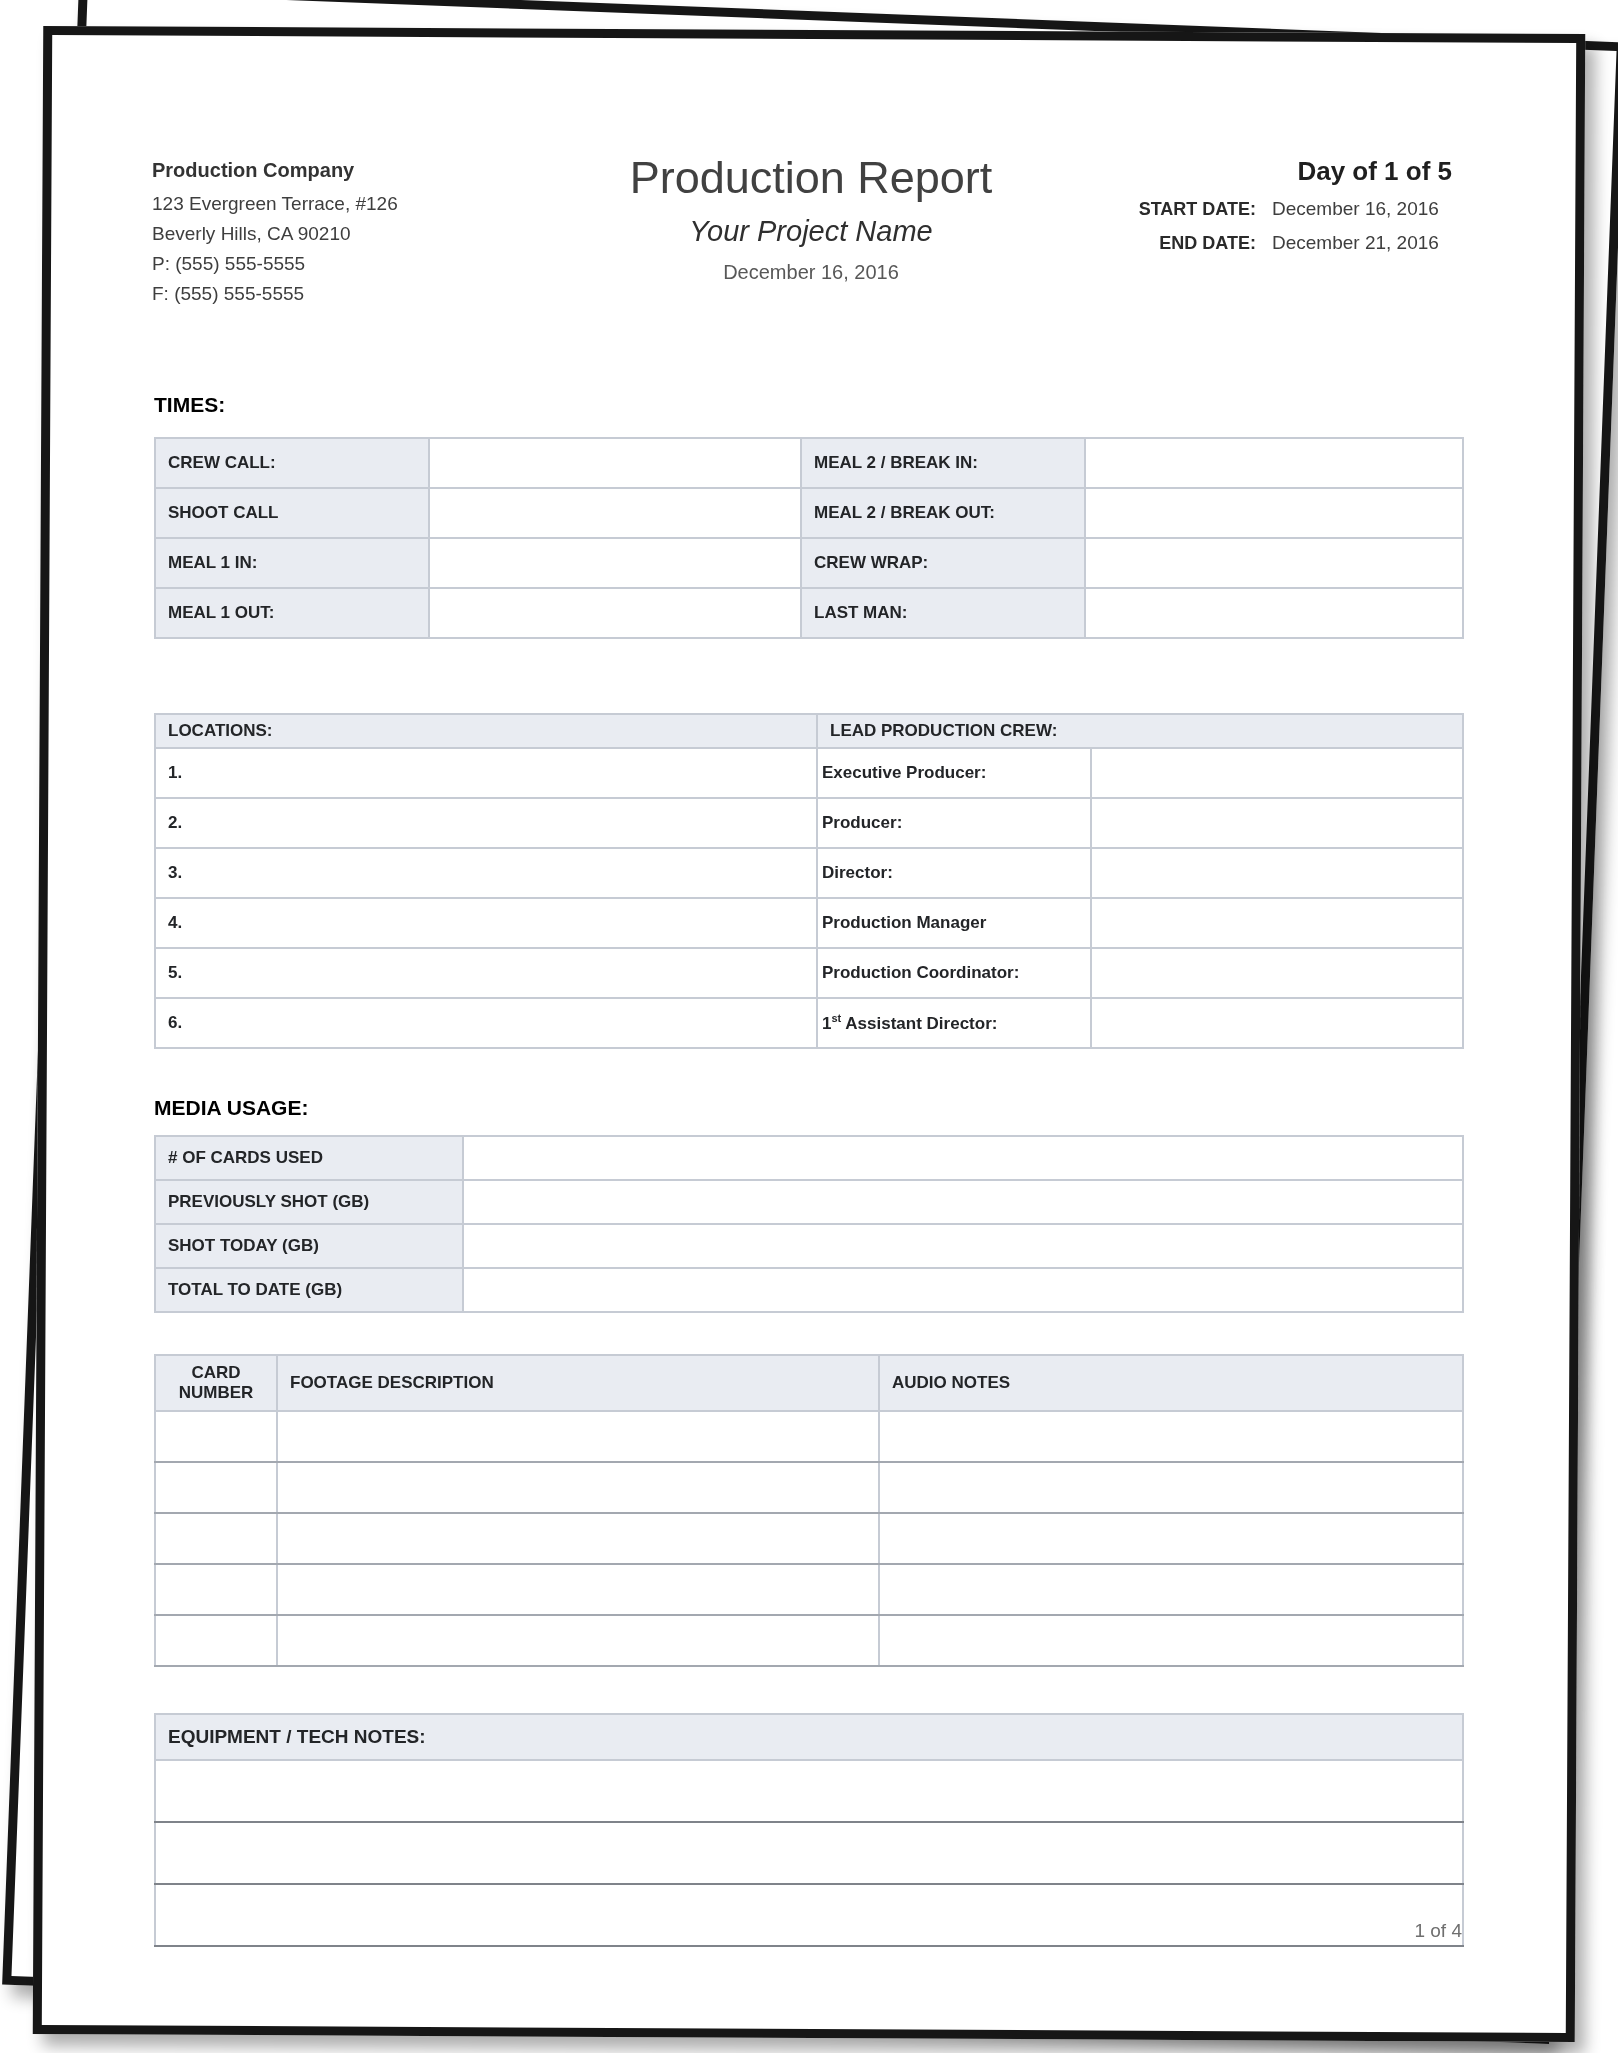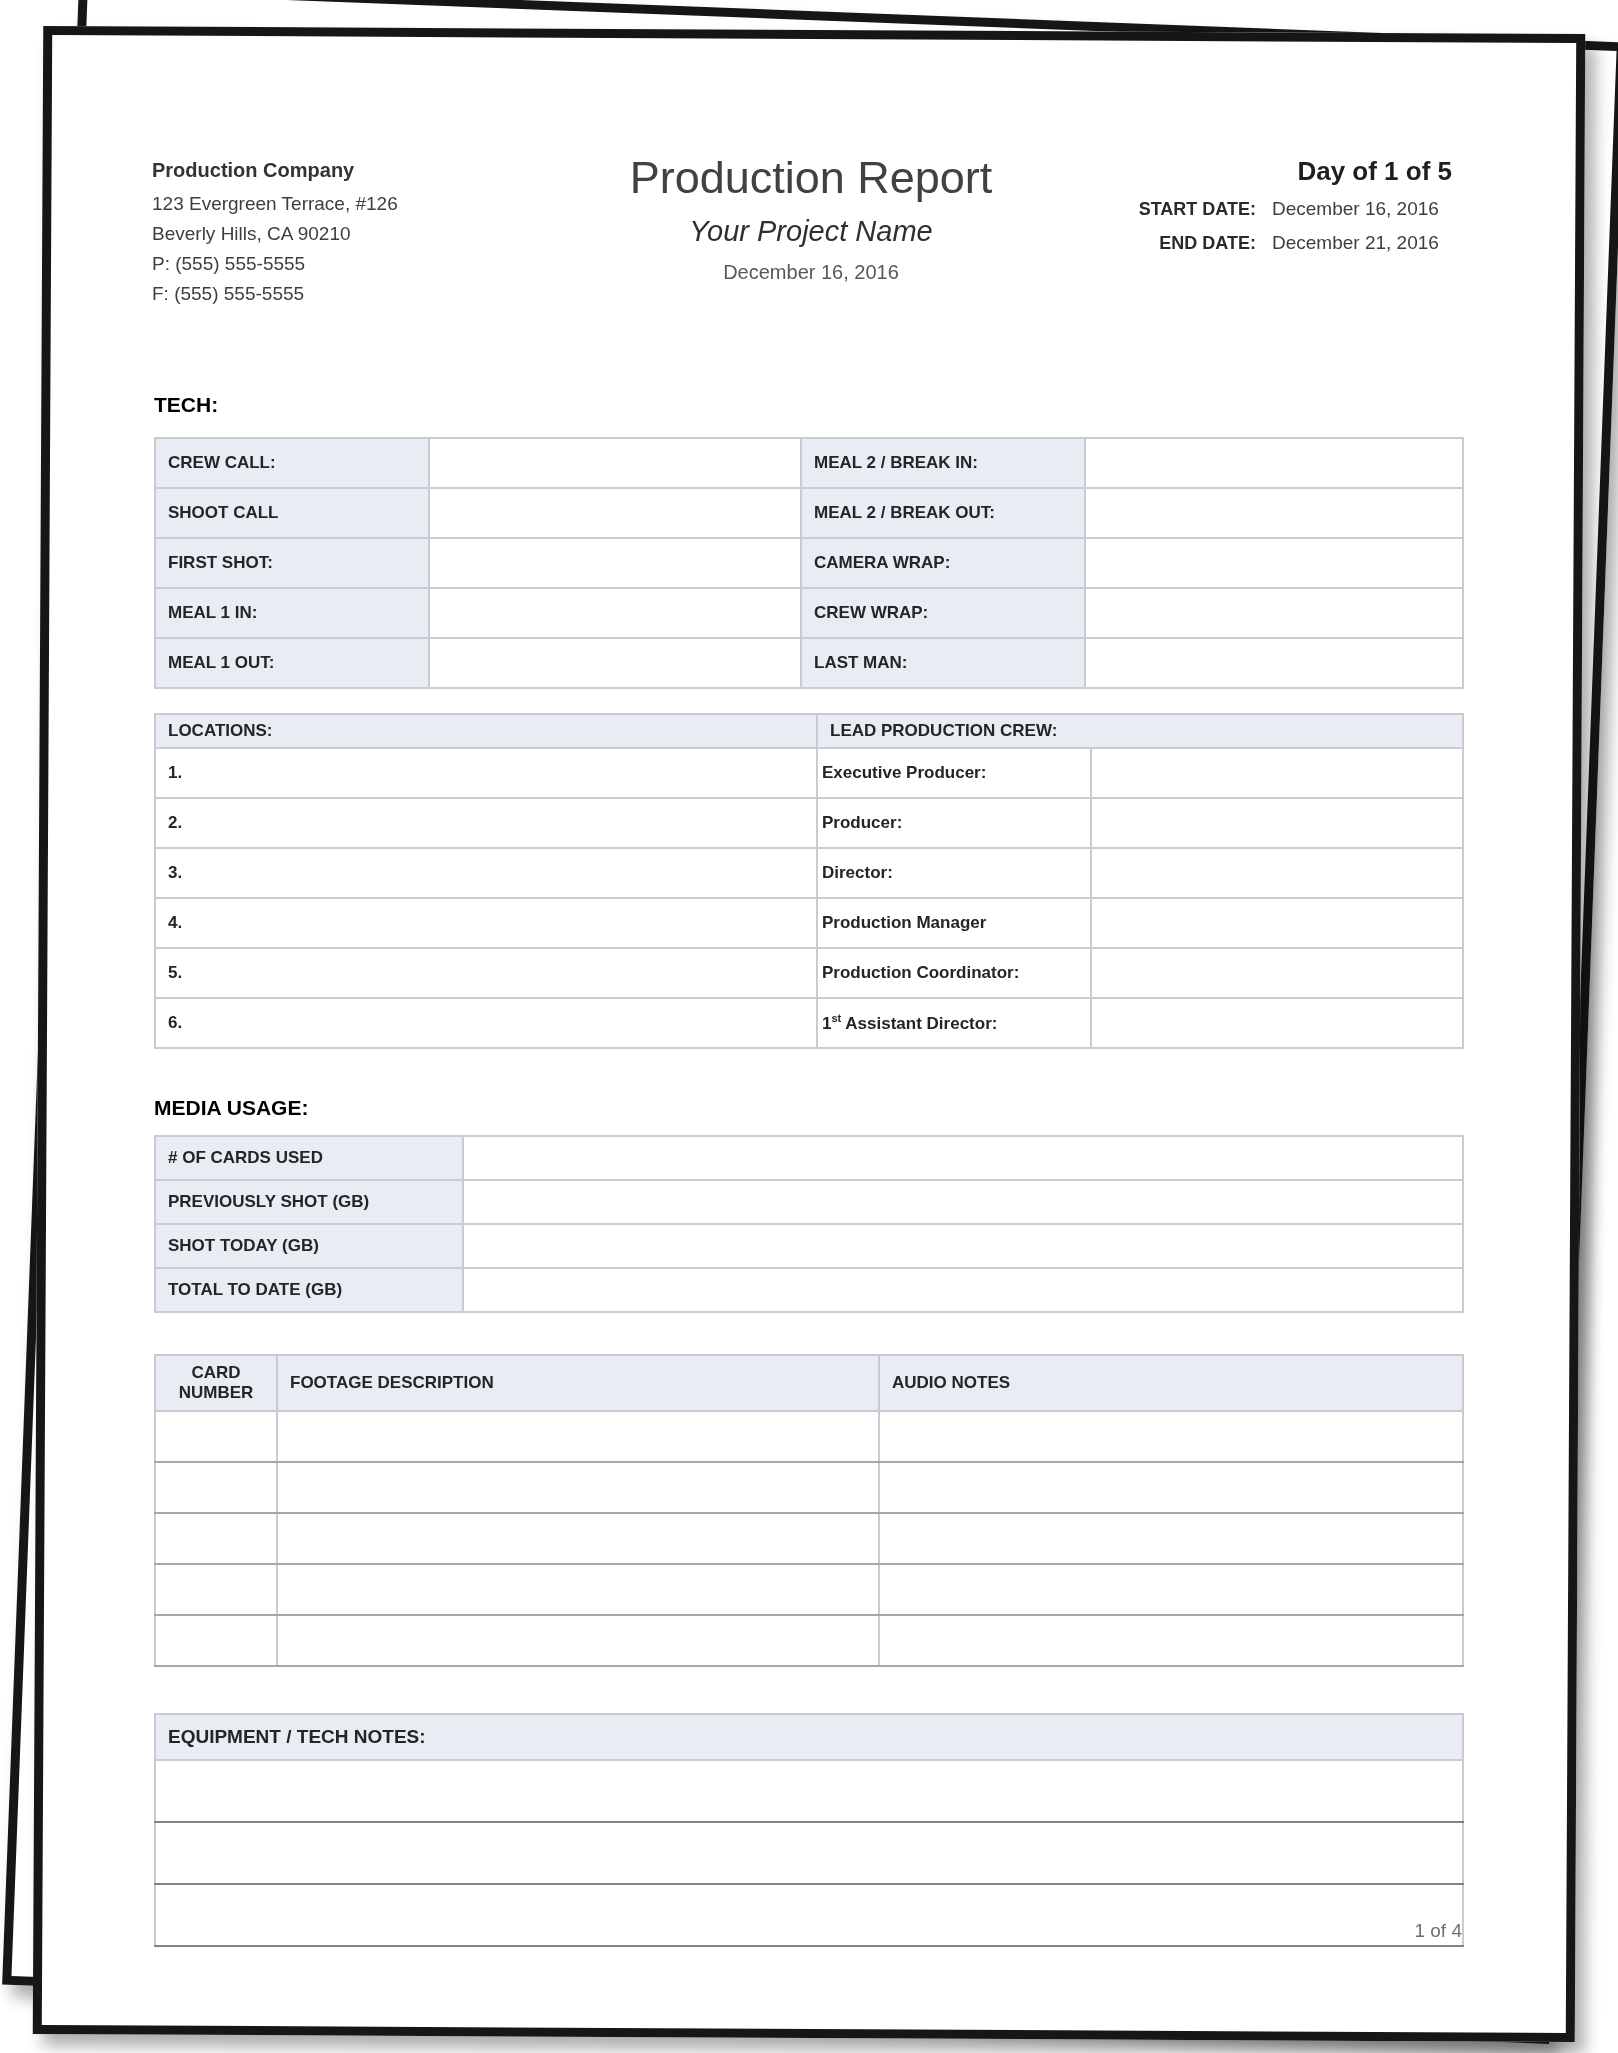--- a/index.html
+++ b/index.html
@@ -113,21 +113,21 @@
       <div class="date-row">
         <span class="lab">START DATE:</span>
         <span class="valtx">December 16, 2016</span>
       </div>
       <div class="date-row">
         <span class="lab">END DATE:</span>
         <span class="valtx">December 21, 2016</span>
       </div>
     </div>
 
-    <div class="section-h" style="top:393px;">TECH:</div>
+    <div class="section-h" style="top:393px;">TIMES:</div>
     <table class="t-times" style="top:437px;">
       <colgroup>
           <col style="width:274px">
           <col style="width:372px">
           <col style="width:284px">
           <col style="width:378px">
         </colgroup>
       <tbody>
           <tr>
         <td class="lbl">CREW CALL:</td>
@@ -135,26 +135,20 @@
         <td class="lbl">MEAL 2 / BREAK IN:</td>
         <td class="val"></td>
       </tr>
       <tr>
         <td class="lbl">SHOOT CALL</td>
         <td class="val"></td>
         <td class="lbl">MEAL 2 / BREAK OUT:</td>
         <td class="val"></td>
       </tr>
       <tr>
-        <td class="lbl">FIRST SHOT:</td>
-        <td class="val"></td>
-        <td class="lbl">CAMERA WRAP:</td>
-        <td class="val"></td>
-      </tr>
-      <tr>
         <td class="lbl">MEAL 1 IN:</td>
         <td class="val"></td>
         <td class="lbl">CREW WRAP:</td>
         <td class="val"></td>
       </tr>
       <tr>
         <td class="lbl">MEAL 1 OUT:</td>
         <td class="val"></td>
         <td class="lbl">LAST MAN:</td>
         <td class="val"></td>

